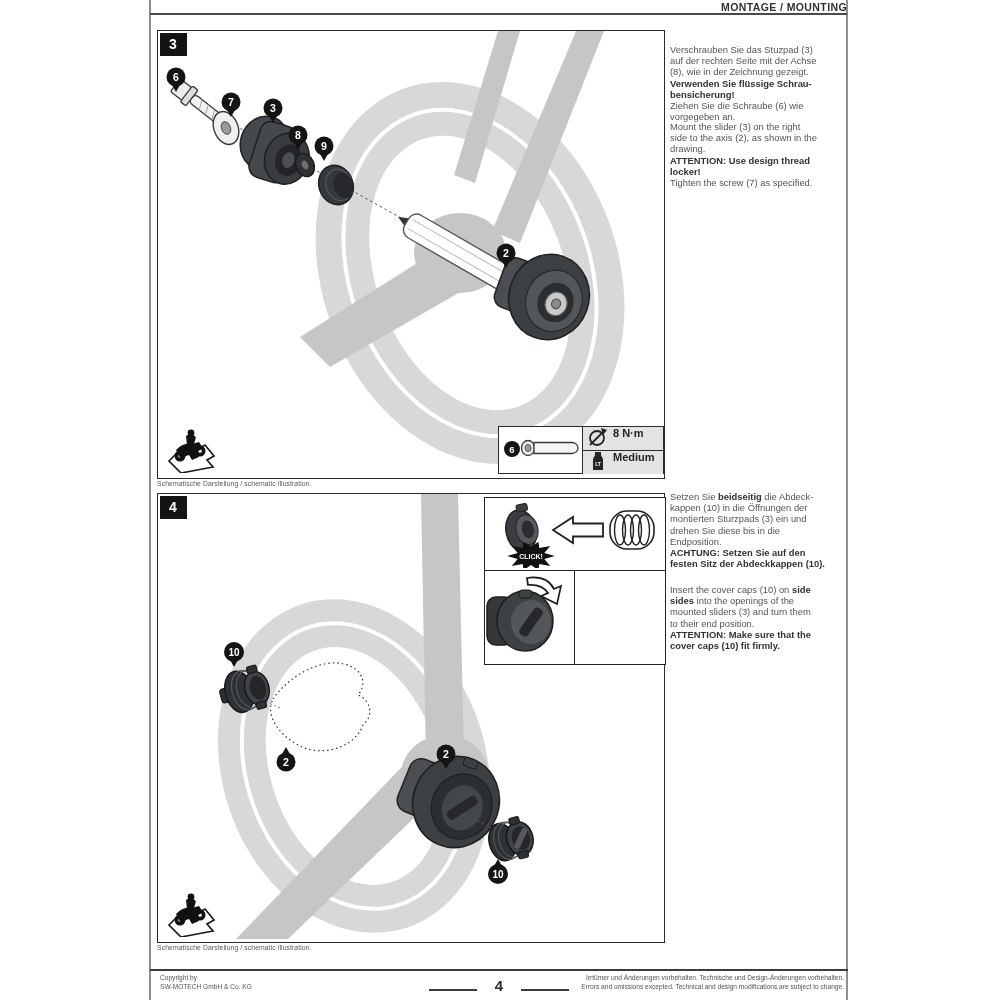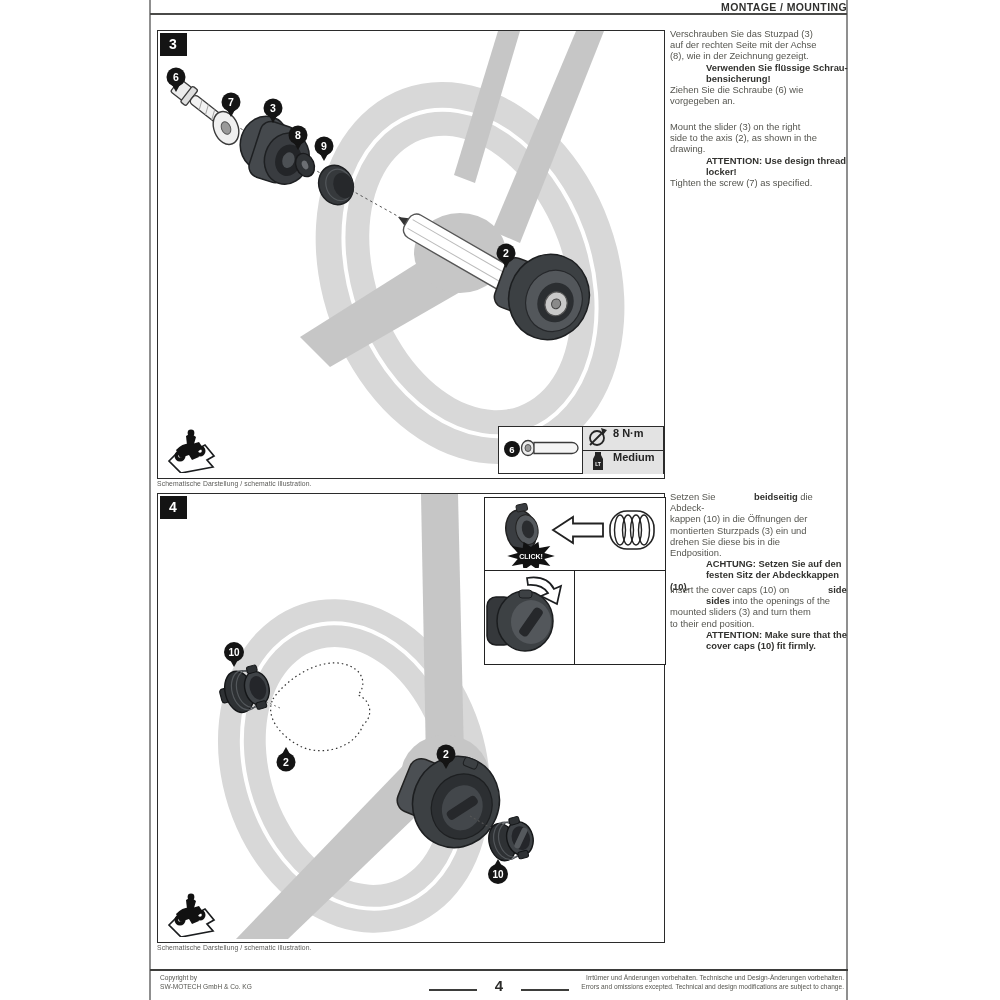--- a/index.html
+++ b/index.html
@@ -12,22 +12,22 @@
              font-size:10.5px;font-weight:bold;letter-spacing:.4px;color:#30302e;}
   .hdr-rule{position:absolute;top:13px;left:150px;width:697px;height:2px;background:#4a4a48;}
   .panel{position:absolute;left:157px;width:506px;border:1.4px solid #2b2b2b;background:#fff;}
   #panel3{top:30px;height:447px;}
   #panel4{top:493px;height:448px;}
   .step-badge{position:absolute;left:1.5px;top:1.5px;width:27px;height:23px;background:#141414;
               color:#fff;font-size:14px;font-weight:bold;display:flex;align-items:center;justify-content:center;z-index:5;}
   .caption{position:absolute;left:157px;font-size:6.8px;color:#5a5a57;letter-spacing:.1px;}
   #cap3{top:480px;} #cap4{top:944px;}
   .tcol{position:absolute;left:670px;width:178px;font-size:9.4px;line-height:11.2px;color:#55554f;}
-  .tcol .b{font-weight:bold;color:#32322f;margin-left:36px;}
-  #de3{top:28px;} #en3{top:121px;} #de4{top:491px;} #en4{top:584px;}
+  .tcol .b{font-weight:bold;color:#32322f;}
+  #de3{top:44px;} #en3{top:121px;} #de4{top:491px;} #en4{top:584px;}
   .torque-box{position:absolute;left:340px;top:395px;width:164px;height:46px;border:1.3px solid #2b2b2b;
               display:grid;grid-template-columns:84px 1fr;background:#fff;z-index:4;}
   .tb-left{border-right:1.3px solid #2b2b2b;position:relative;}
   .tb-right{display:grid;grid-template-rows:1fr 1fr;}
   .tb-row{background:#e3e3e3;display:flex;align-items:flex-start;gap:4px;padding-left:4px;}
   .tb-row:first-child{border-bottom:1.3px solid #2b2b2b;}
   .tb-label{font-size:11px;font-weight:bold;color:#242424;}
   .inset-box{position:absolute;left:326px;top:3px;width:180px;height:166px;border:1.3px solid #222;
              background:#fff;z-index:4;}
   .inset-top{height:72px;border-bottom:1.3px solid #222;}

